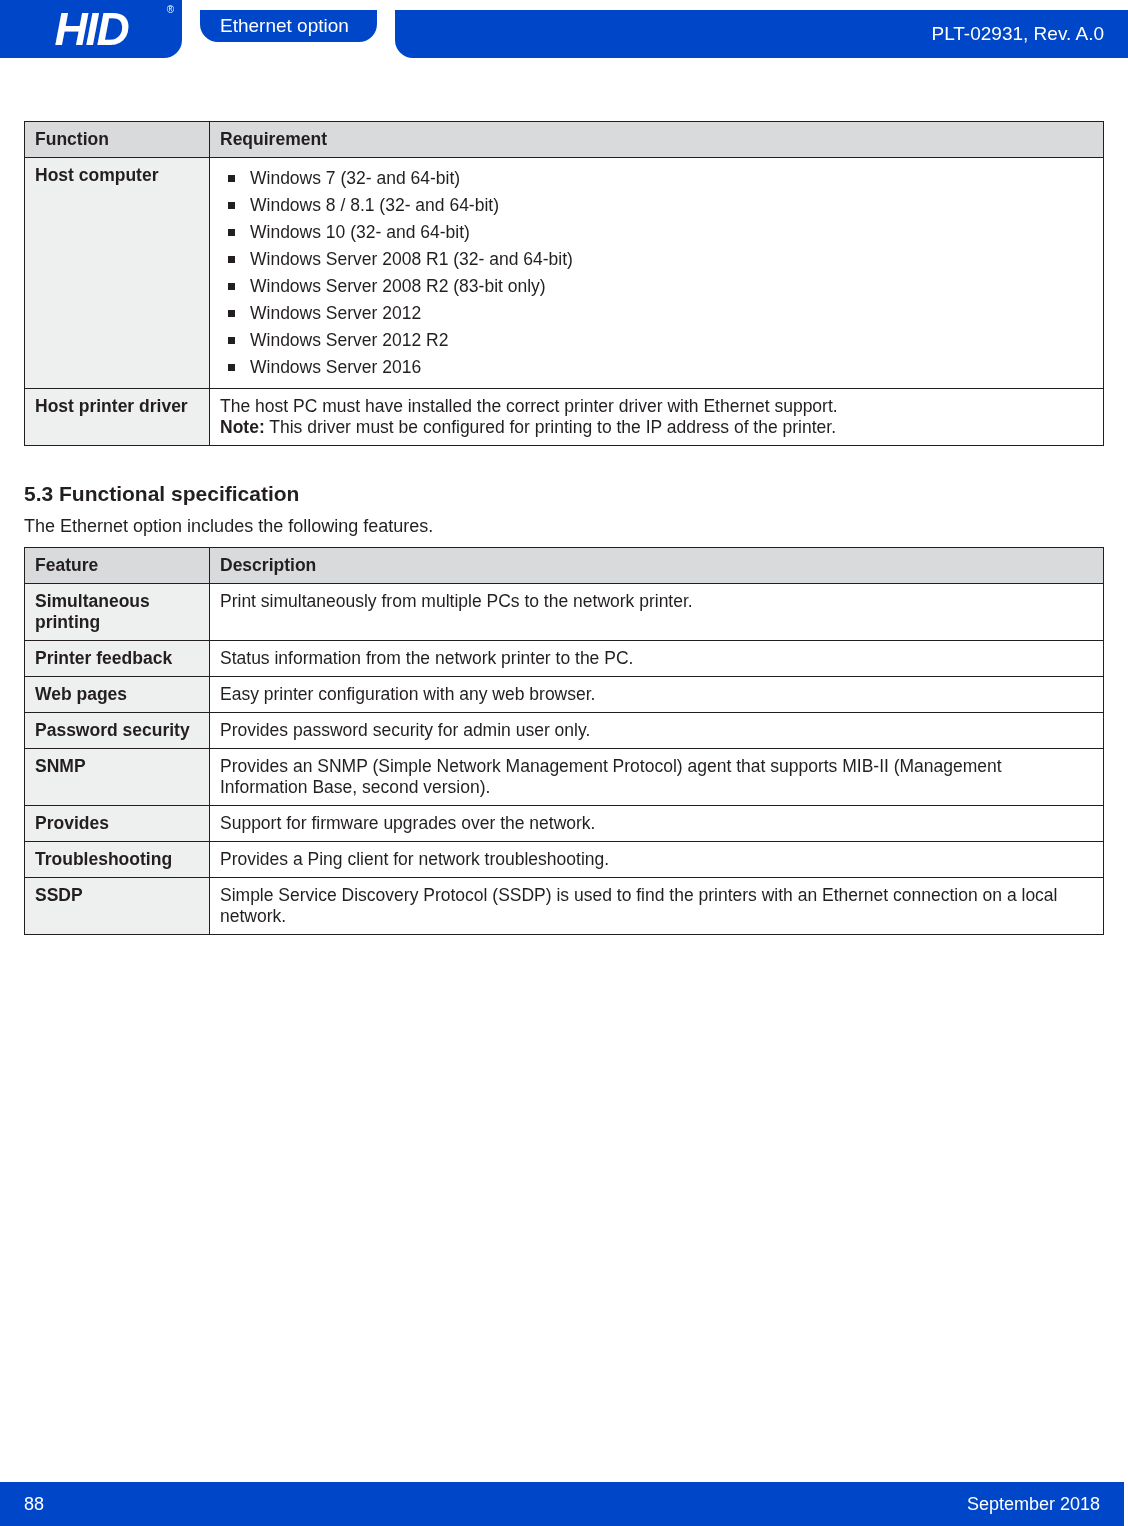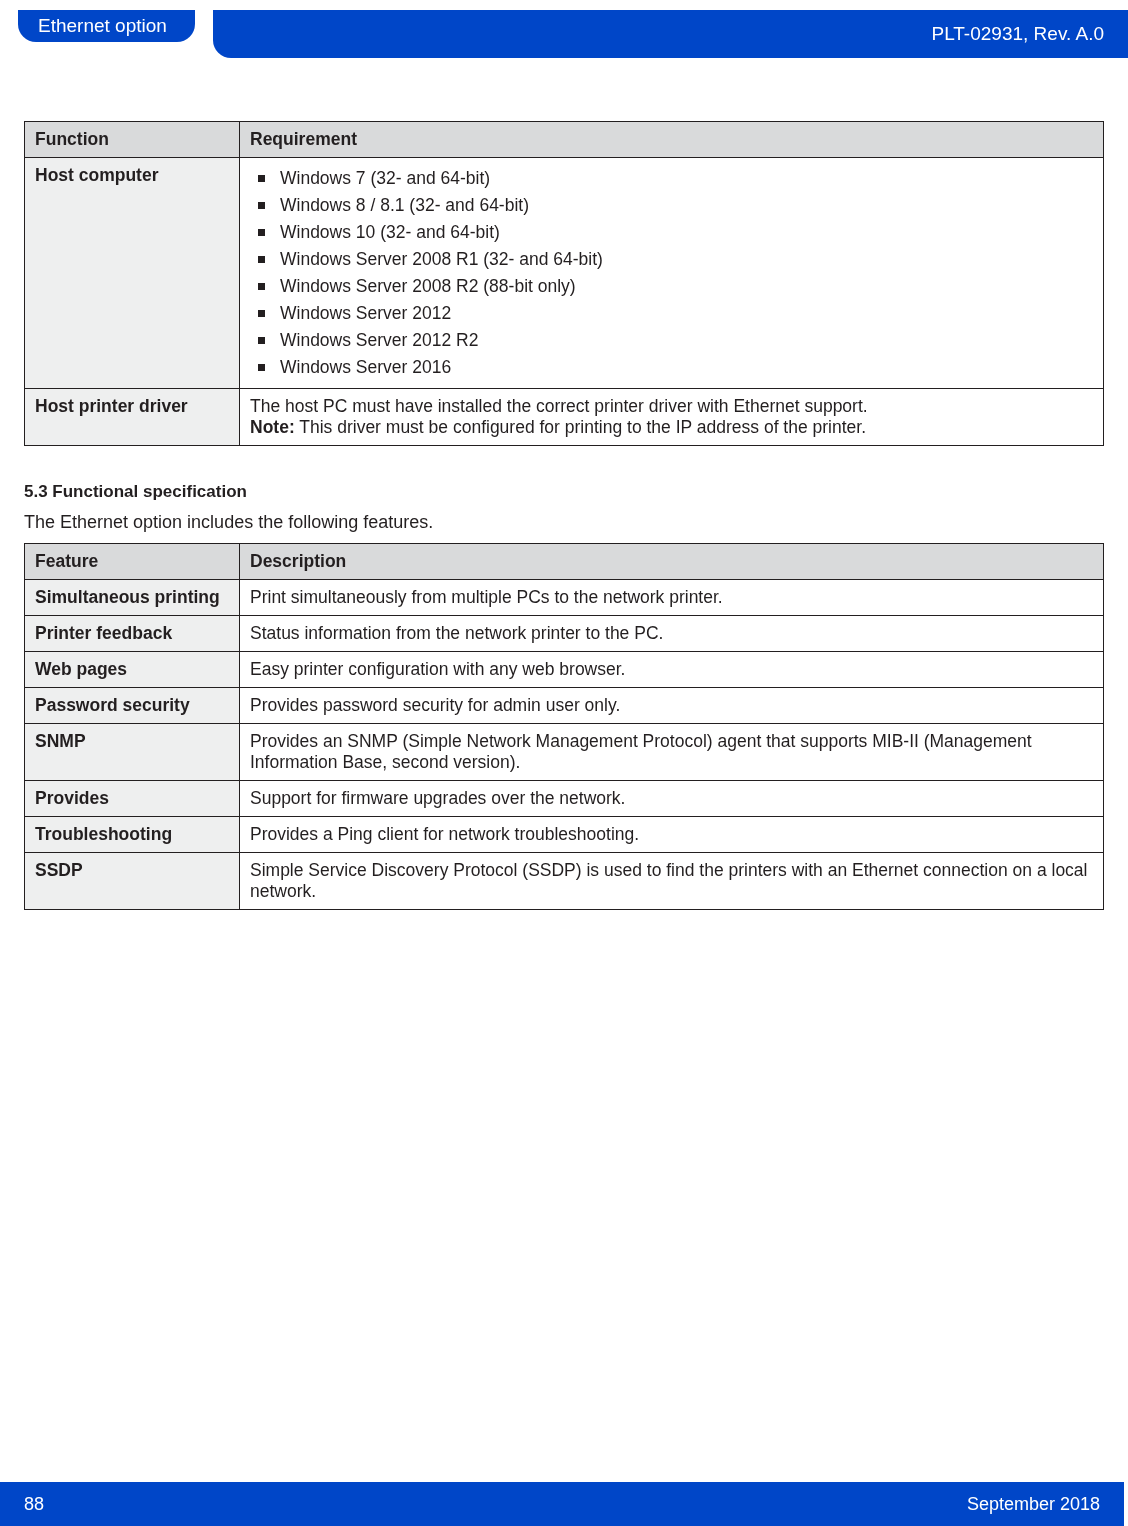--- a/index.html
+++ b/index.html
@@ -97,21 +97,21 @@
       font-weight: bold;
     }
     table.spec td {
       padding: 7px 10px;
       border: 1px solid #231f20;
       vertical-align: top;
     }
     table.spec td.label {
       background: #eeefef;
       font-weight: bold;
-      width: 215px;
+      width: 185px;
     }
     ul.req {
       list-style: none;
       padding-left: 30px;
     }
     ul.req li {
       position: relative;
       padding: 3px 0;
     }
     ul.req li::before {
@@ -121,21 +121,21 @@
       top: 10px;
       width: 7px;
       height: 7px;
       background: #231f20;
     }
     .note-label {
       font-weight: bold;
       text-align: center;
     }
     h2.section {
-      font-size: 17px;
+      font-size: 21px;
       font-weight: bold;
       margin: 36px 0 10px 0;
     }
     p.intro {
       font-size: 18px;
       margin-bottom: 10px;
     }
     .footer {
       position: absolute;
       bottom: 0;
@@ -148,20 +148,24 @@
       justify-content: space-between;
       align-items: center;
       padding: 0 24px;
       font-size: 18px;
     }
   </style>
 </head>
 <body>
 
 <div class="header">
+  <div class="logo-box">
+    <span class="logo-text">HID</span>
+    <span class="logo-reg">®</span>
+  </div>
   <div class="header-wrap">
     <div class="header-gap"></div>
     <div class="header-title-box">
       <span class="header-title">Ethernet option</span>
     </div>
     <div class="header-rest">
       <span class="header-rev">PLT-02931, Rev. A.0</span>
     </div>
   </div>
 </div>
@@ -177,21 +181,21 @@
     </thead>
     <tbody>
       <tr>
         <td class="label">Host computer</td>
         <td>
           <ul class="req">
             <li>Windows 7 (32- and 64-bit)</li>
             <li>Windows 8 / 8.1 (32- and 64-bit)</li>
             <li>Windows 10 (32- and 64-bit)</li>
             <li>Windows Server 2008 R1 (32- and 64-bit)</li>
-            <li>Windows Server 2008 R2 (88-bit only)</li>
+            <li>Windows Server 2008 R2 (83-bit only)</li>
             <li>Windows Server 2012</li>
             <li>Windows Server 2012 R2</li>
             <li>Windows Server 2016</li>
           </ul>
         </td>
       </tr>
       <tr>
         <td class="label">Host printer driver</td>
         <td>
           <div>The host PC must have installed the correct printer driver with Ethernet support.</div>

